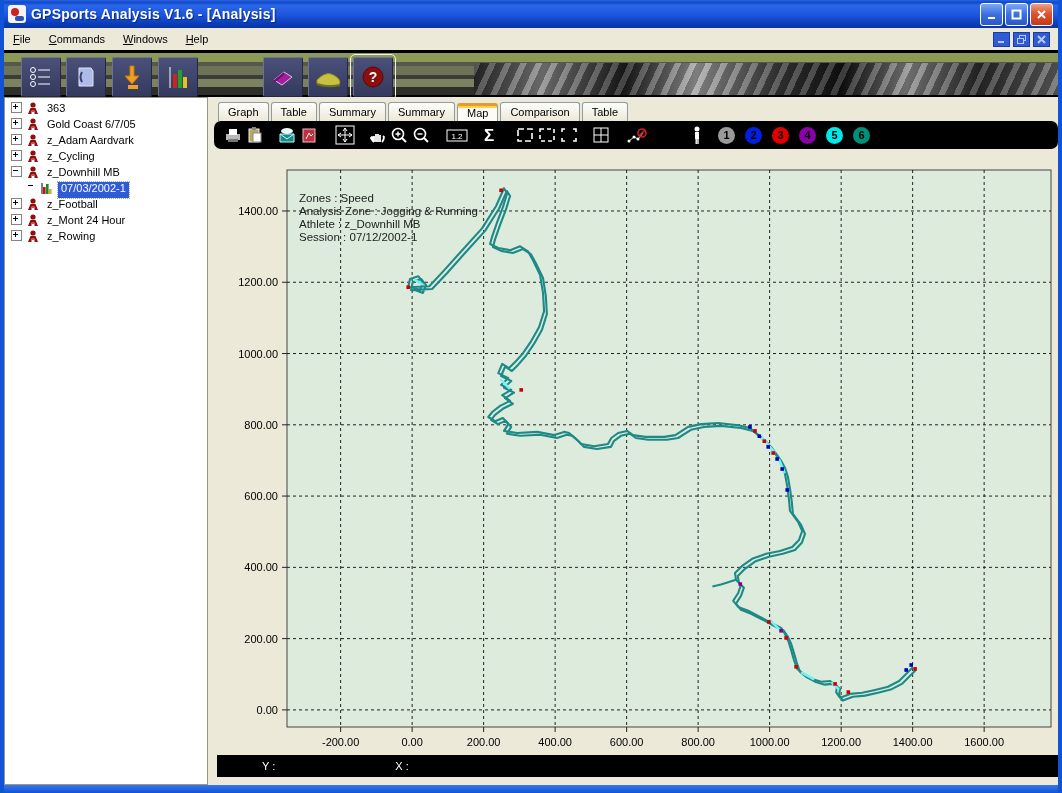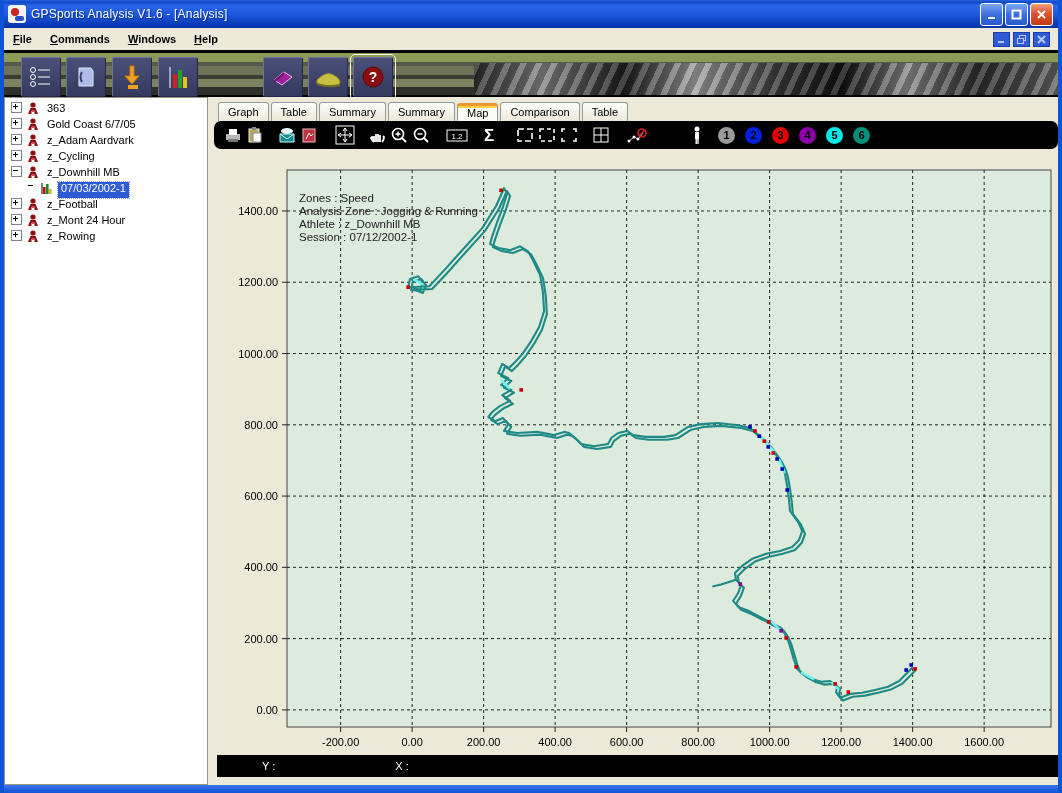--- a/index.html
+++ b/index.html
@@ -5,29 +5,29 @@
   html,body{margin:0;padding:0;background:#555;font-family:"Liberation Sans",sans-serif;}
   #window{position:relative;width:1062px;height:793px;background:#ece9d8;overflow:hidden;
           border-left:4px solid #0f53d7;border-right:4px solid #0f53d7;box-sizing:border-box;}
   
   .titlebar{position:absolute;left:0;top:0;right:0;height:28px;
     background:linear-gradient(180deg,#2964e0 0%,#1049c8 8%,#2a66e8 20%,#1b55dd 55%,#0b3cb8 85%,#0a34a4 100%);
     display:flex;align-items:center;color:#fff;}
   .titlebar .appicon{width:18px;height:18px;margin:0 5px 0 4px;background:#f4f4f4;border-radius:3px;position:relative;}
   .titlebar .appicon:before{content:"";position:absolute;left:3px;top:3px;width:8px;height:8px;border-radius:50%;background:#c22;}
   .titlebar .appicon:after{content:"";position:absolute;right:2px;bottom:2px;width:9px;height:5px;background:#2a52c0;border-radius:2px;}
-  .titletext{font-size:12px;font-weight:normal;text-shadow:1px 1px 1px #0a2a80;letter-spacing:.2px;}
+  .titletext{font-size:14px;font-weight:bold;text-shadow:1px 1px 1px #0a2a80;letter-spacing:.2px;}
   .winbtns{margin-left:auto;display:flex;gap:2px;padding-right:5px;}
   .wbtn{width:21px;height:21px;border-radius:3px;border:1px solid #fff;display:flex;align-items:center;justify-content:center;}
   .wbtn svg{display:block;}
   .wbtn.min,.wbtn.max{background:linear-gradient(180deg,#7da7f4,#3c6fe0 50%,#2a58c8);}
   .wbtn.close{background:linear-gradient(180deg,#f0a080,#dd5430 45%,#c23a18);}
   
   .menubar{position:absolute;left:0;top:28px;right:0;height:22px;background:#ece9d8;display:flex;align-items:center;font-size:11px;color:#000;}
-  .menu-item{padding:3px 9px;font-weight:bold;}
+  .menu-item{padding:3px 9px;}
   .menu-item u{text-decoration:underline;}
   .mdibtns{margin-left:auto;display:flex;gap:3px;padding-right:8px;}
   .mdib{width:15px;height:13px;background:#2f5bd6;border:1px solid #1a3aa8;display:flex;align-items:center;justify-content:center;}
   
   .toolbar{position:absolute;left:0;top:50px;right:0;height:47px;background:#000;}
   .toolbar .band{position:absolute;left:0;top:3px;right:0;height:42px;
      background:repeating-linear-gradient(180deg,#8d9a55 0 9px,#55584a 9px 13px,#6e7256 13px 22px,#3c3e35 22px 26px,#7c8160 26px 34px,#2e2f28 34px 42px);}
   .toolbar .photo{position:absolute;left:470px;top:13px;right:0;height:32px;
      background:linear-gradient(100deg,#2b2b2b 0%,#8a8a8a 12%,#1d1d1d 26%,#a7a7a7 38%,#3d3d3d 52%,#121212 63%,#909090 74%,#2c2c2c 86%,#6a6a6a 100%);}
   .toolbar .photo:after{content:"";position:absolute;inset:0;

